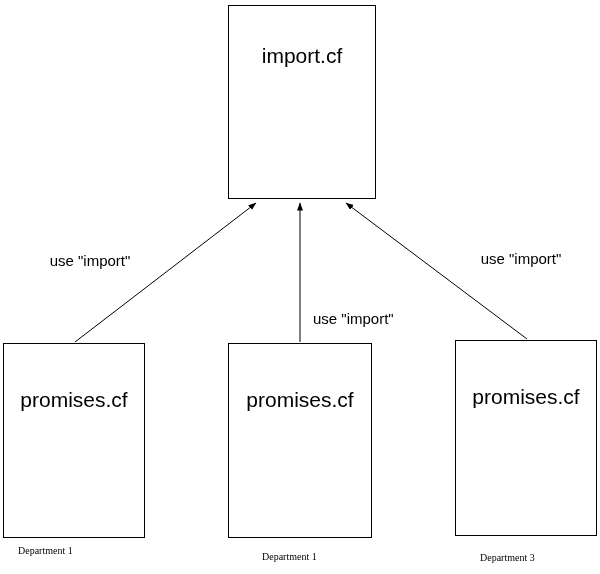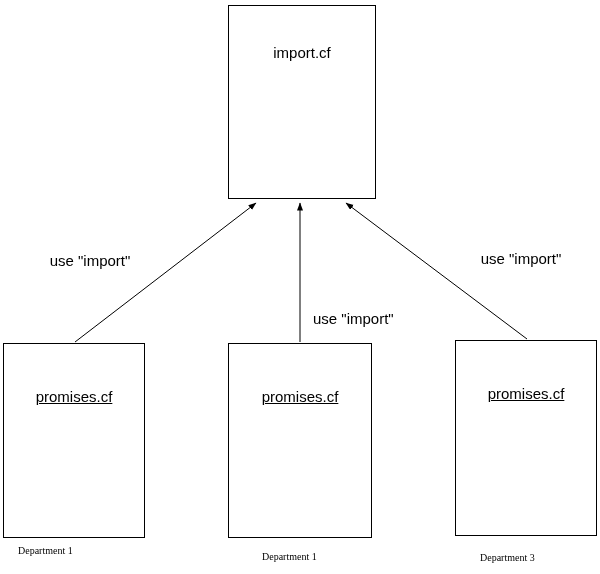--- a/index.html
+++ b/index.html
@@ -11,25 +11,25 @@
     font-family: "Liberation Sans", sans-serif;
     color: #000000;
     overflow: hidden;
   }
   .node {
     position: absolute;
     border: 1px solid #000000;
     background: #ffffff;
     box-sizing: border-box;
     text-align: center;
-    font-size: 15px;
+    font-size: 21px;
   }
   .node .node-label { display: block; }
   .node-top .node-label { margin-top: 38px; }
-  .node-bottom .node-label { margin-top: 44px; text-decoration: underline; }
+  .node-bottom .node-label { margin-top: 44px; }
   .edge-label {
     position: absolute;
     font-size: 15px;
     white-space: nowrap;
     font-family: "Liberation Sans", sans-serif;
   }
   .dept-label {
     position: absolute;
     font-size: 10px;
     white-space: nowrap;

